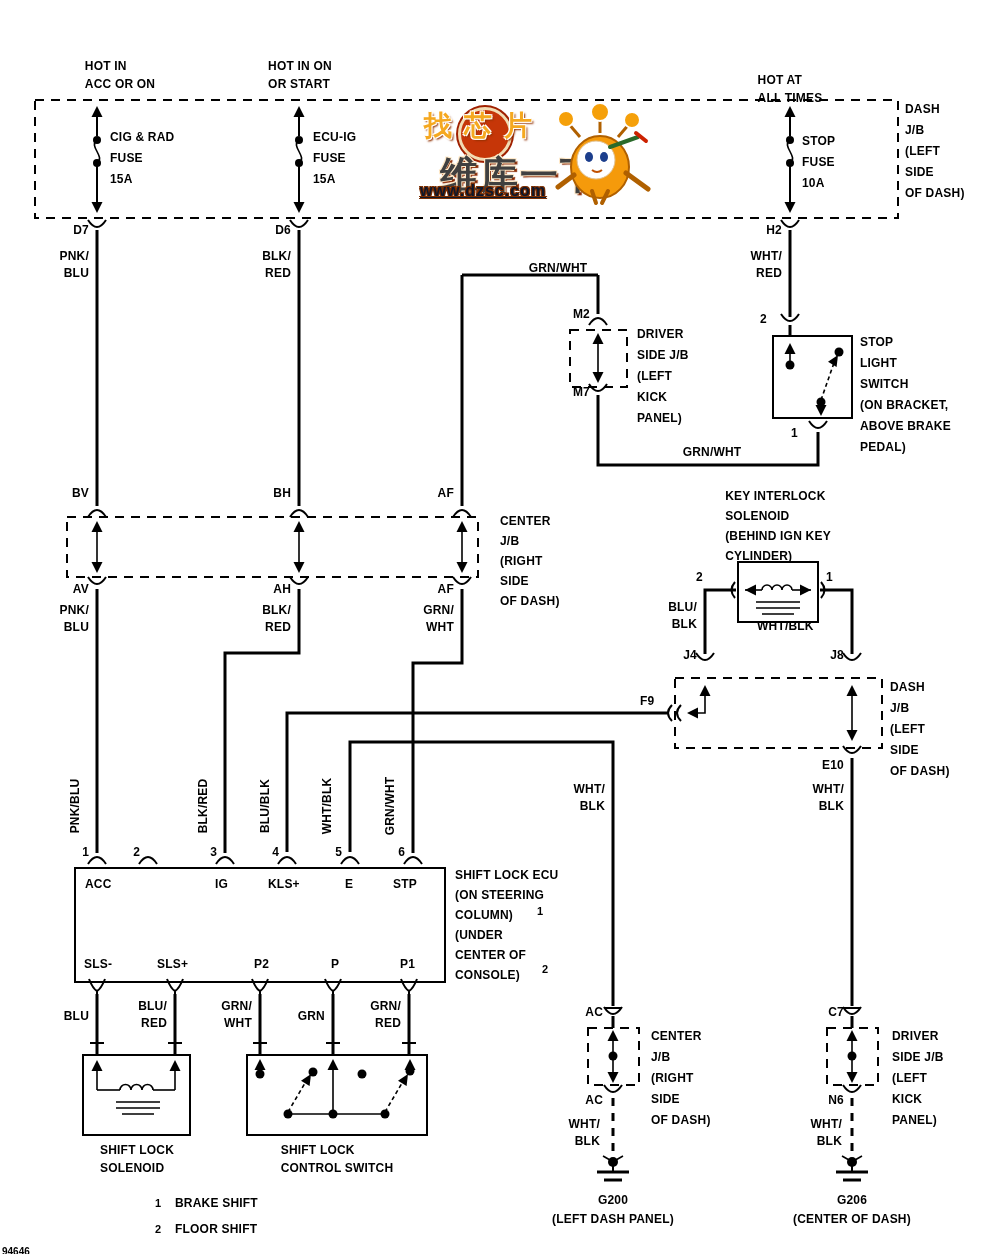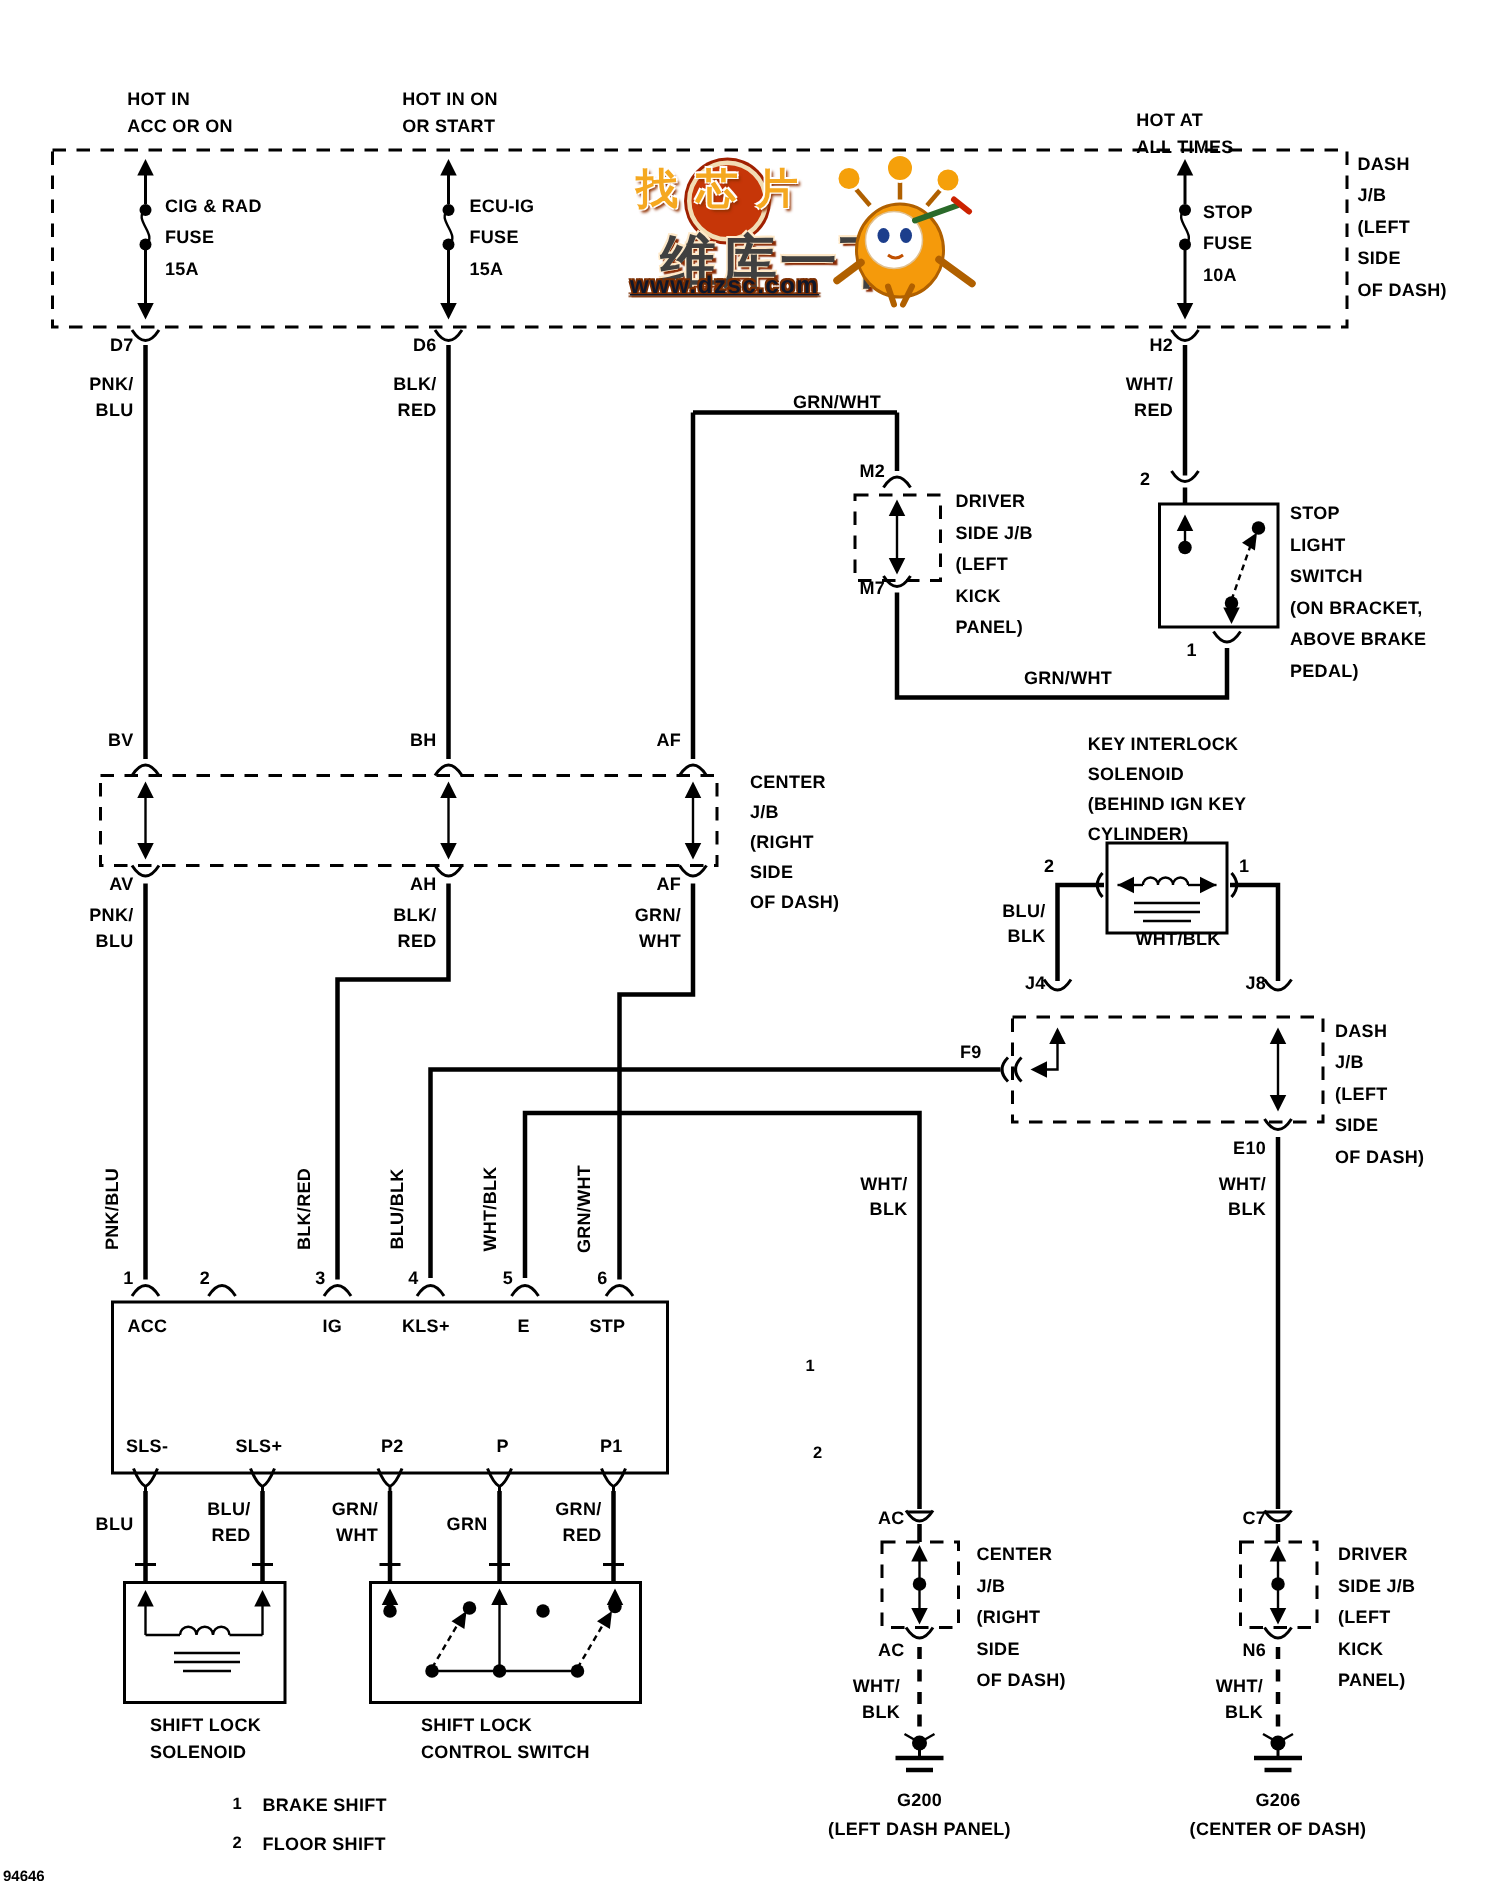--- a/index.html
+++ b/index.html
@@ -373,20 +373,26 @@
 <div class="lb" style="left:215px;top:876px">IG</div>
 <div class="lb" style="left:268px;top:876px">KLS+</div>
 <div class="lb" style="left:345px;top:876px">E</div>
 <div class="lb" style="left:393px;top:876px">STP</div>
 <div class="lb" style="left:84px;top:956px">SLS-</div>
 <div class="lb" style="left:157px;top:956px">SLS+</div>
 <div class="lb" style="left:254px;top:956px">P2</div>
 <div class="lb" style="left:331px;top:956px">P</div>
 <div class="lb" style="left:400px;top:956px">P1</div>
 
+<div class="lb lh20" style="left:455px;top:865px">SHIFT LOCK ECU
+(ON STEERING
+COLUMN)
+(UNDER
+CENTER OF
+CONSOLE)</div>
 <div class="lb sm" style="left:537px;top:905px">1</div>
 <div class="lb sm" style="left:542px;top:963px">2</div>
 
 <div class="lb rt" style="right:911px;top:1008px">BLU</div>
 <div class="lb rt" style="right:833px;top:998px">BLU/
 RED</div>
 <div class="lb rt" style="right:748px;top:998px">GRN/
 WHT</div>
 <div class="lb rt" style="right:675px;top:1008px">GRN</div>
 <div class="lb rt" style="right:599px;top:998px">GRN/

